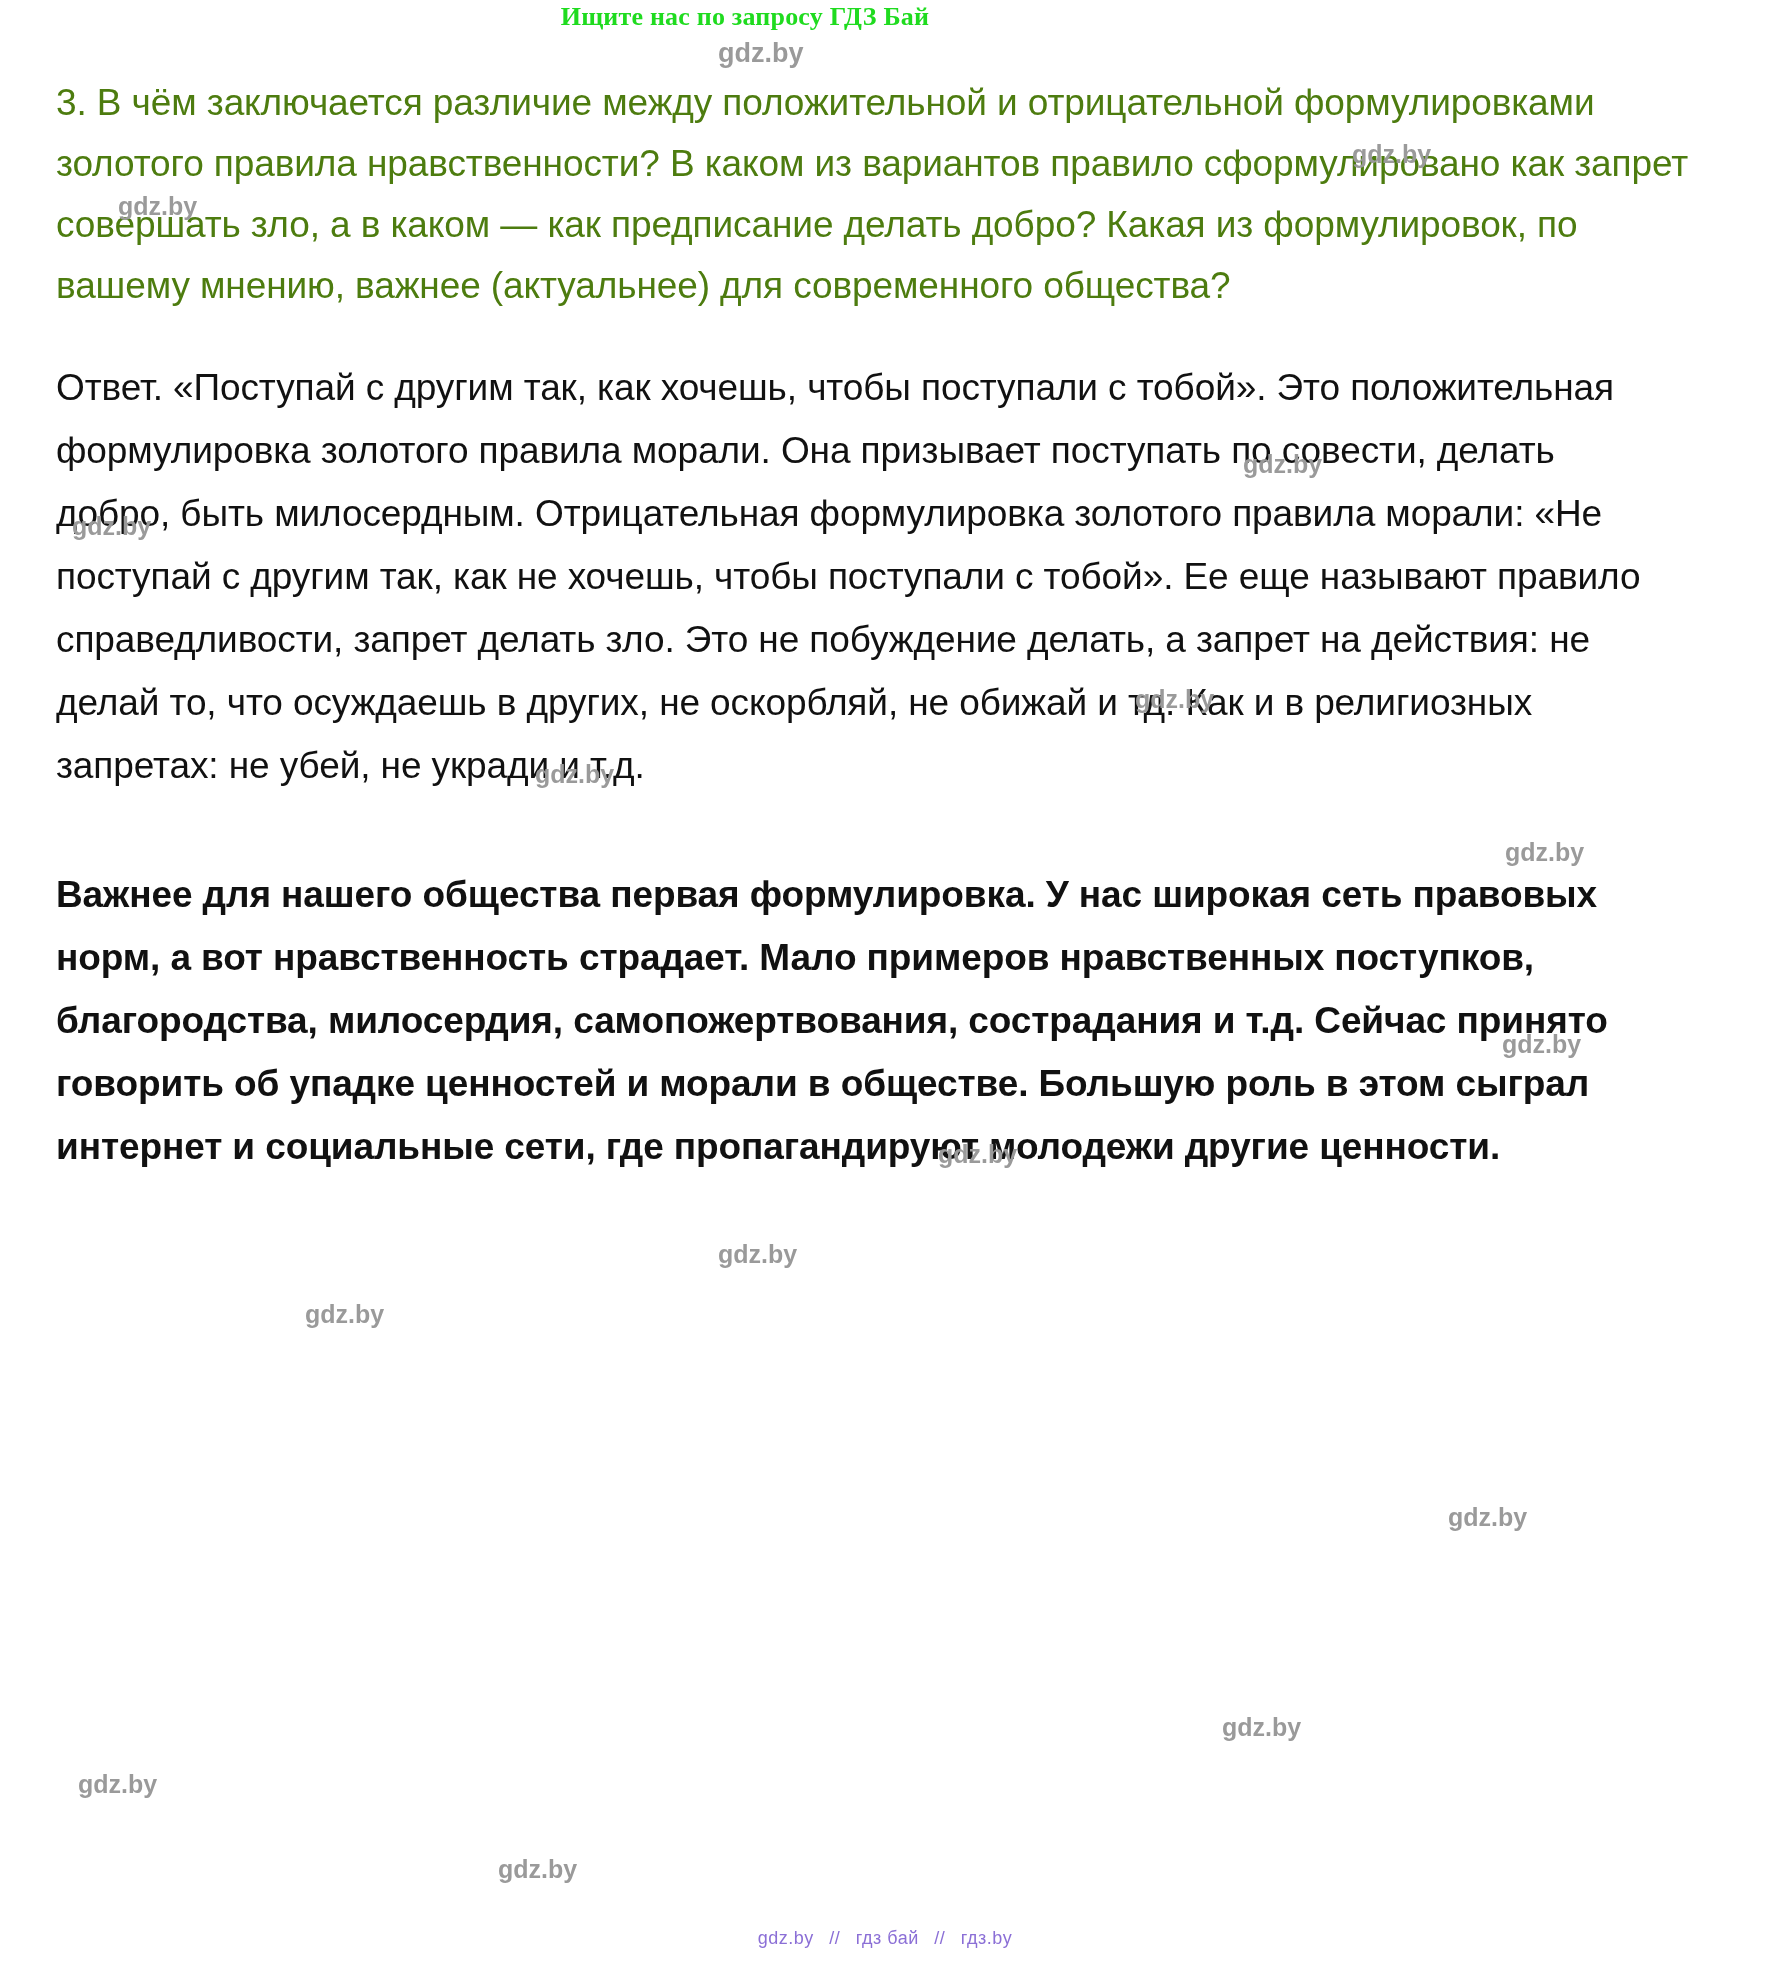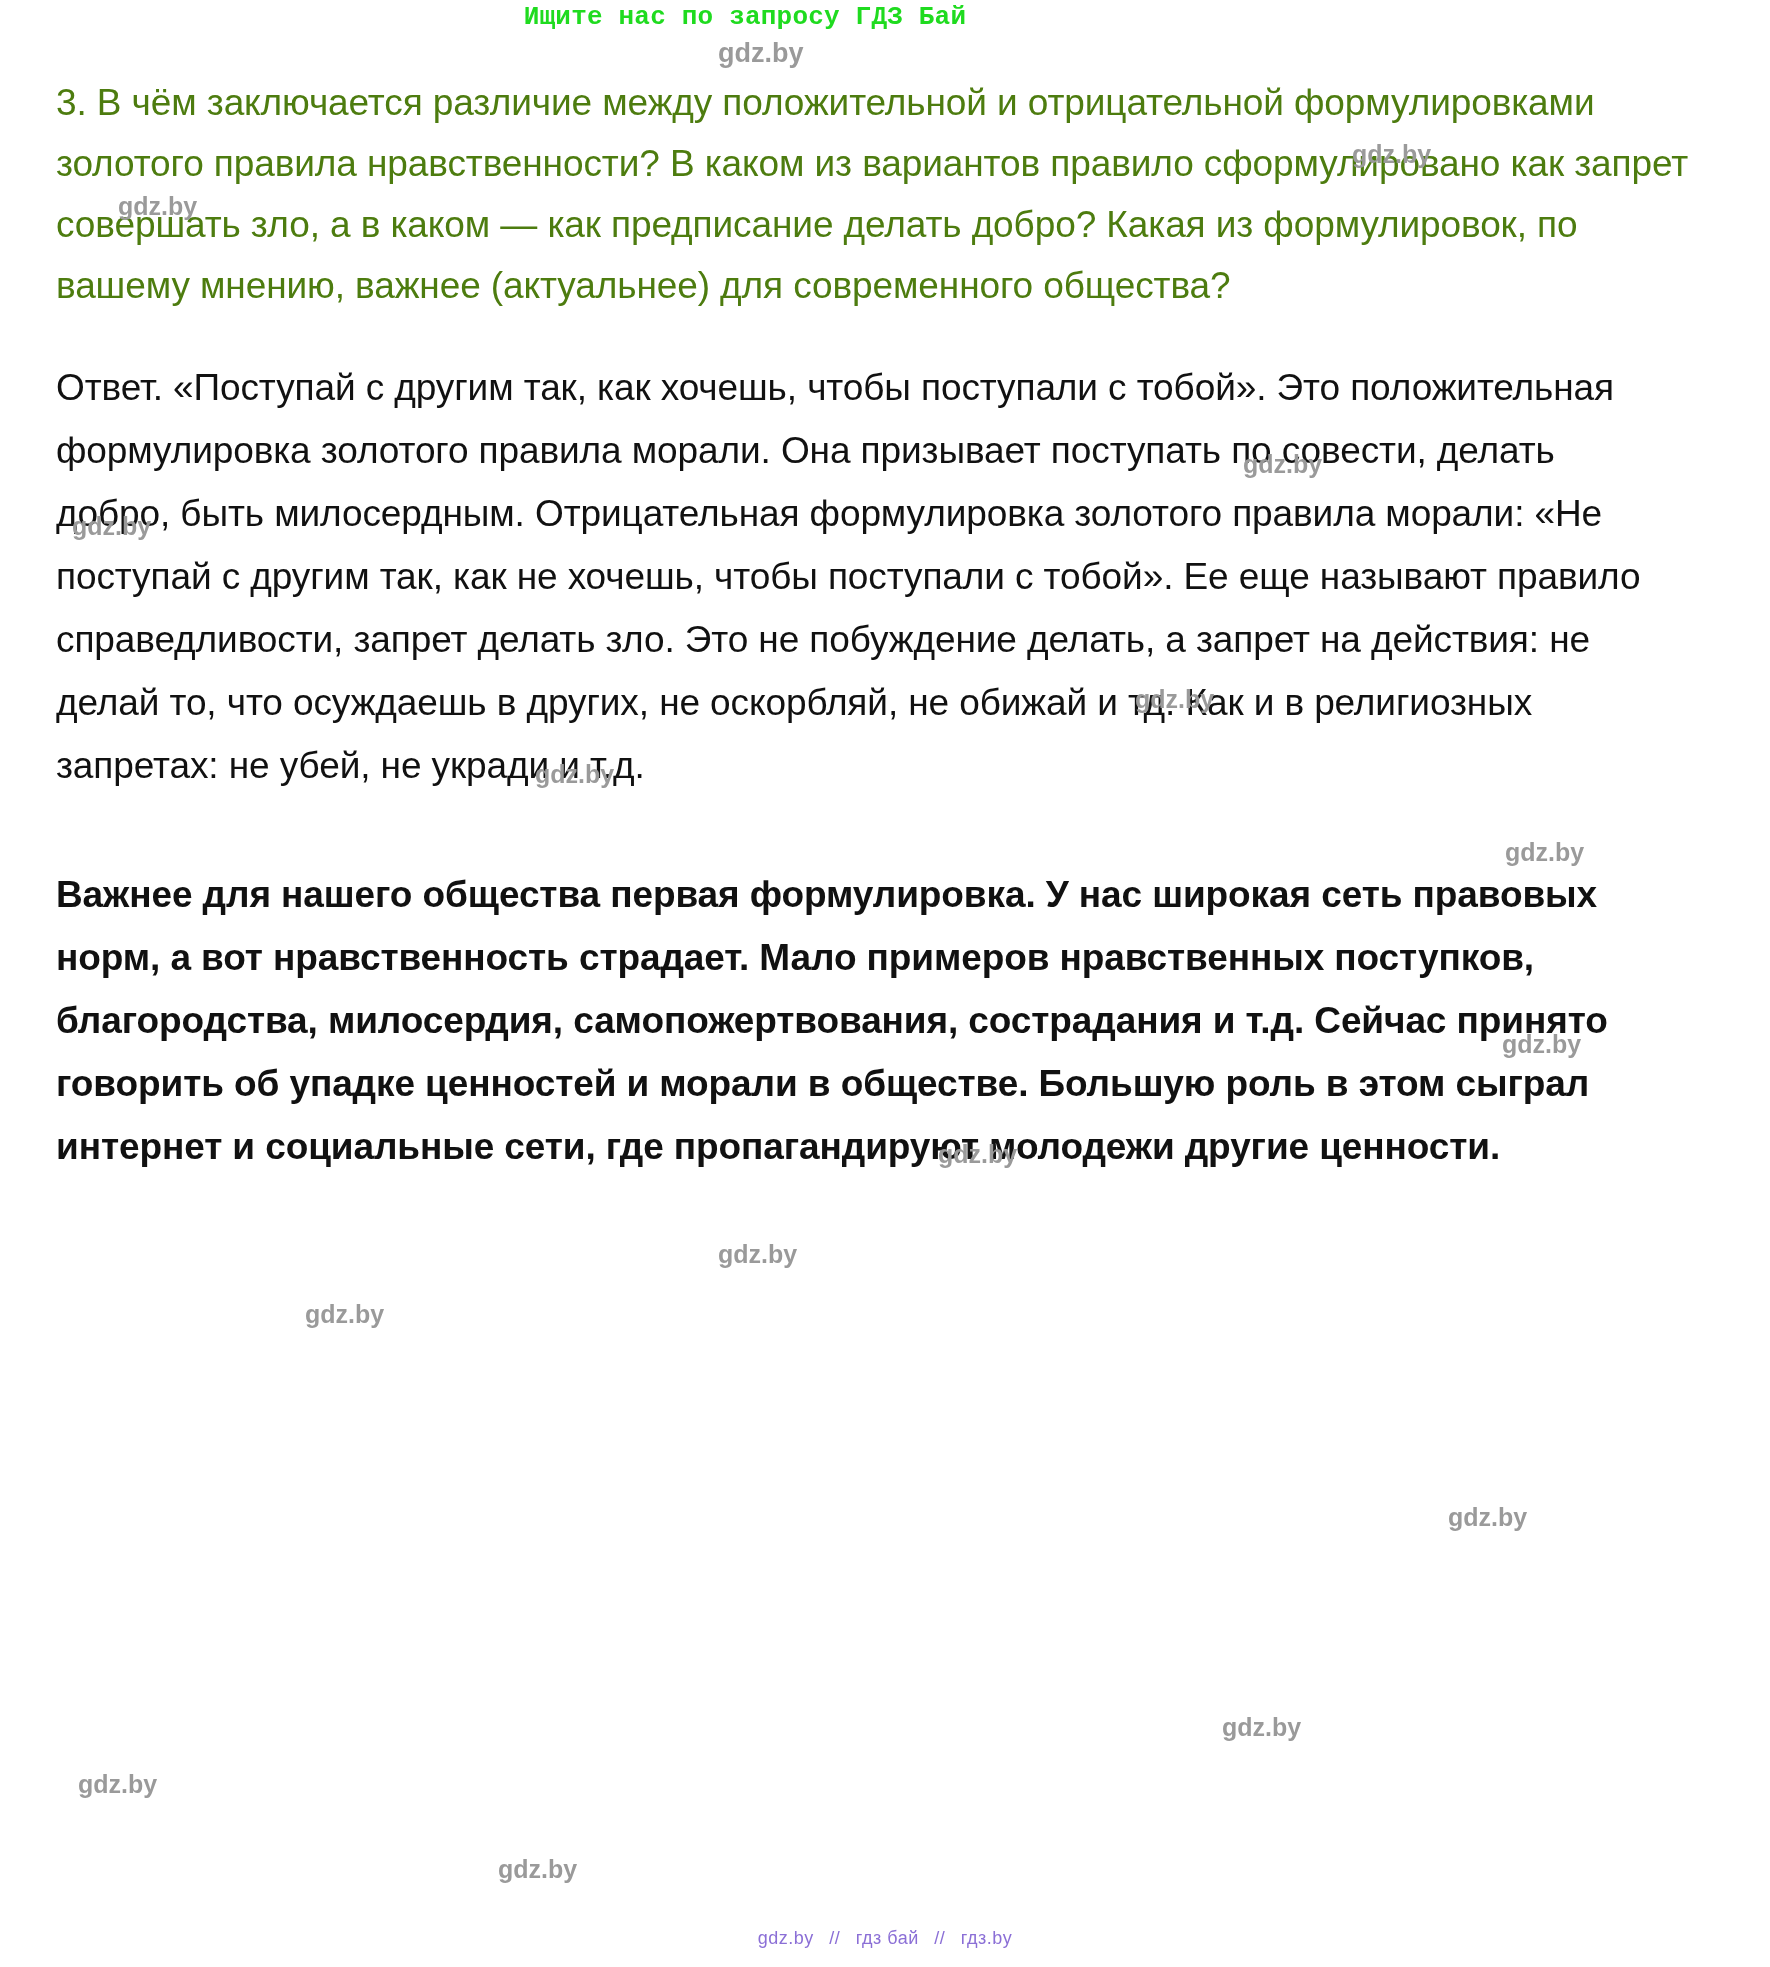--- a/index.html
+++ b/index.html
@@ -18,21 +18,21 @@
     position: relative;
     width: 1770px;
     height: 1967px;
   }
   .top-banner {
     position: absolute;
     top: 0;
     left: 0;
     width: 1490px;
     text-align: center;
-    font-family: Liberation Mono, monospace;
+    font-family: Liberation Serif, serif;
     font-size: 26px;
     color: #1fdb1f;
     font-weight: 600;
     letter-spacing: 0.2px;
     padding-top: 2px;
     box-sizing: border-box;
   }
   .top-wm {
     position: absolute;
     top: 38px;

